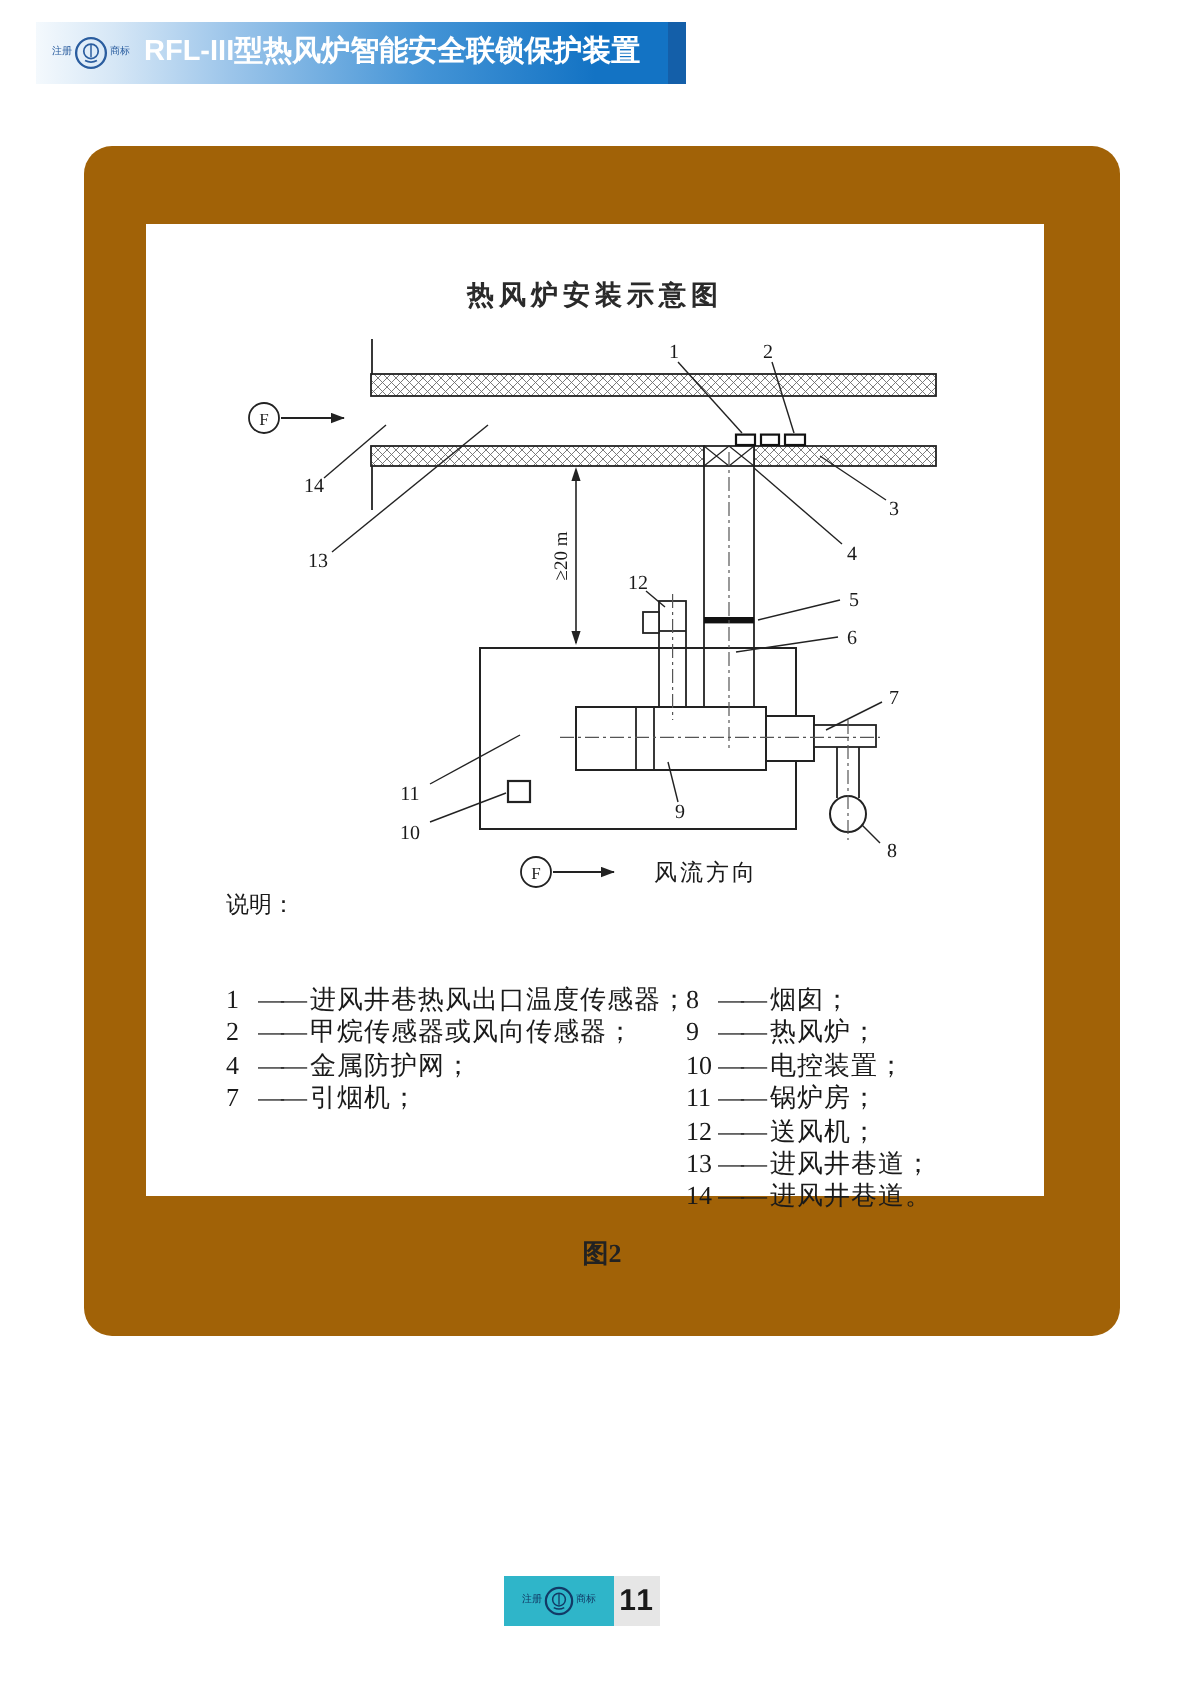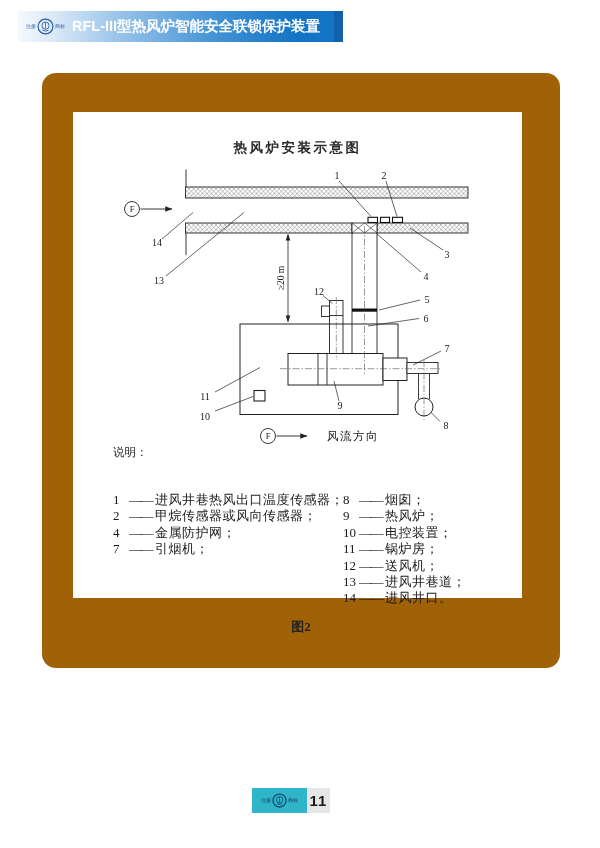--- a/index.html
+++ b/index.html
@@ -200,21 +200,21 @@
         <div class="lg-row"><span class="lg-num">7</span><span class="lg-dash">——</span><span class="lg-lbl">引烟机；</span></div>
       </div>
 
       <div class="legend-col legend-right">
         <div class="lg-row"><span class="lg-num">8</span><span class="lg-dash">——</span><span class="lg-lbl">烟囱；</span></div>
         <div class="lg-row"><span class="lg-num">9</span><span class="lg-dash">——</span><span class="lg-lbl">热风炉；</span></div>
         <div class="lg-row"><span class="lg-num">10</span><span class="lg-dash">——</span><span class="lg-lbl">电控装置；</span></div>
         <div class="lg-row"><span class="lg-num">11</span><span class="lg-dash">——</span><span class="lg-lbl">锅炉房；</span></div>
         <div class="lg-row"><span class="lg-num">12</span><span class="lg-dash">——</span><span class="lg-lbl">送风机；</span></div>
         <div class="lg-row"><span class="lg-num">13</span><span class="lg-dash">——</span><span class="lg-lbl">进风井巷道；</span></div>
-        <div class="lg-row"><span class="lg-num">14</span><span class="lg-dash">——</span><span class="lg-lbl">进风井口。</span></div>
+        <div class="lg-row"><span class="lg-num">14</span><span class="lg-dash">——</span><span class="lg-lbl">进风井巷道。</span></div>
       </div>
     </div>
 
     <div class="fig-caption">图2</div>
   </div>
 
   <div class="footer-logo-box">
     <span class="logo-txt">注册</span>
     <svg width="15" height="15" viewBox="0 0 16 16">
       <circle cx="8" cy="8" r="7" fill="none" stroke="#123a66" stroke-width="1.2"></circle>

